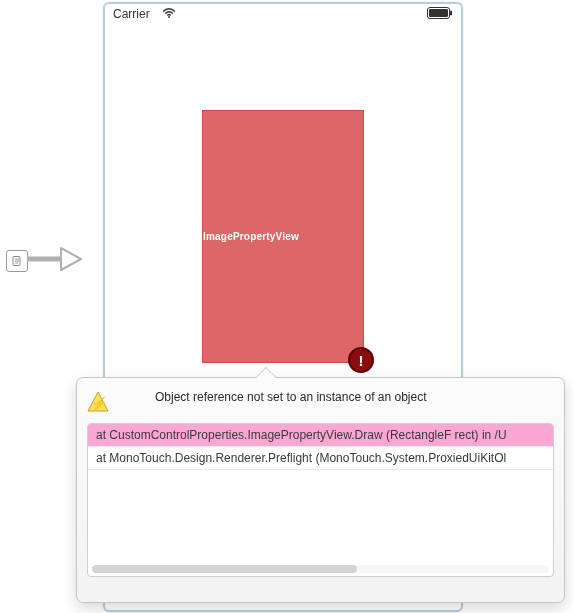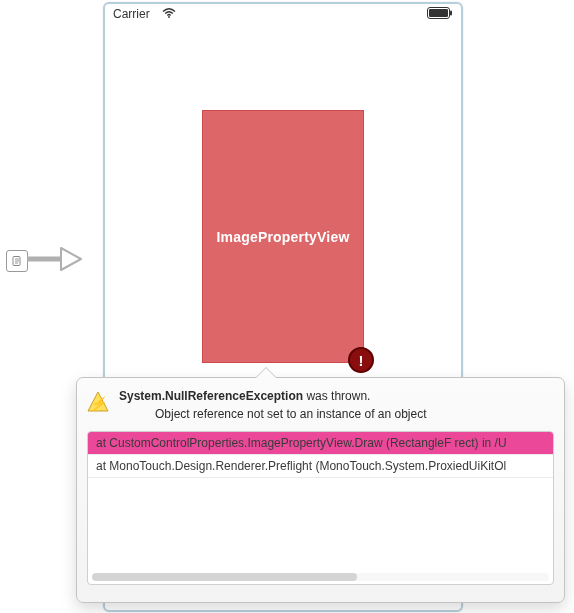--- a/index.html
+++ b/index.html
@@ -75,23 +75,22 @@
     .view-box {
       position: absolute;
       left: 97px;
       top: 106px;
       width: 162px;
       height: 253px;
       background: #dc6668;
       border: 1px solid #cc494c;
       display: flex;
       align-items: center;
-      justify-content: center;
       color: #ffffff;
-      font-size: 14px;
+      font-size: 10px;
       font-weight: 600;
       letter-spacing: 0.2px;
     }
     .error-badge {
       position: absolute;
       left: 243px;
       top: 343px;
       width: 26px;
       height: 26px;
       background: #8a0e0e;
@@ -165,21 +164,21 @@
     }
     .stack-row {
       font-size: 12px;
       color: #3a3a3a;
       padding: 4px 8px;
       white-space: nowrap;
       overflow: hidden;
       border-bottom: 1px solid #eaeaea;
     }
     .stack-row.selected {
-      background: #ec4899;
+      background: #f9a8d4;
     }
     .stack-scrollbar {
       position: absolute;
       bottom: 3px;
       left: 4px;
       right: 4px;
       height: 8px;
       background: rgba(0,0,0,0.03);
       border-radius: 4px;
     }
@@ -255,23 +254,20 @@
 <div class="popover">
   <div class="popover-pointer"></div>
   <div class="popover-header">
     <div class="warning-triangle">
       <svg width="22" height="22" viewBox="0 0 22 22">
         <polygon points="11,1 21,20 1,20" fill="#ffdf5e" stroke="#caa21e" stroke-width="1"></polygon>
         <text x="11" y="17" text-anchor="middle" font-size="13" font-family="Arial" fill="#c07a00" font-weight="bold" font-style="italic">⚡</text>
       </svg>
     </div>
     <div>
-      <div class="popover-title">
-        <b>System.NullReferenceException</b><span> was thrown.</span>
-      </div>
       <div class="popover-subtitle">Object reference not set to an instance of an object</div>
     </div>
   </div>
   <div class="stack-list">
     <div class="stack-row selected">at CustomControlProperties.ImagePropertyView.Draw (RectangleF rect) in /U</div>
     <div class="stack-row">at MonoTouch.Design.Renderer.Preflight (MonoTouch.System.ProxiedUiKitOl</div>
     <div class="stack-scrollbar">
       <div class="stack-scrollbar-thumb"></div>
     </div>
   </div>

